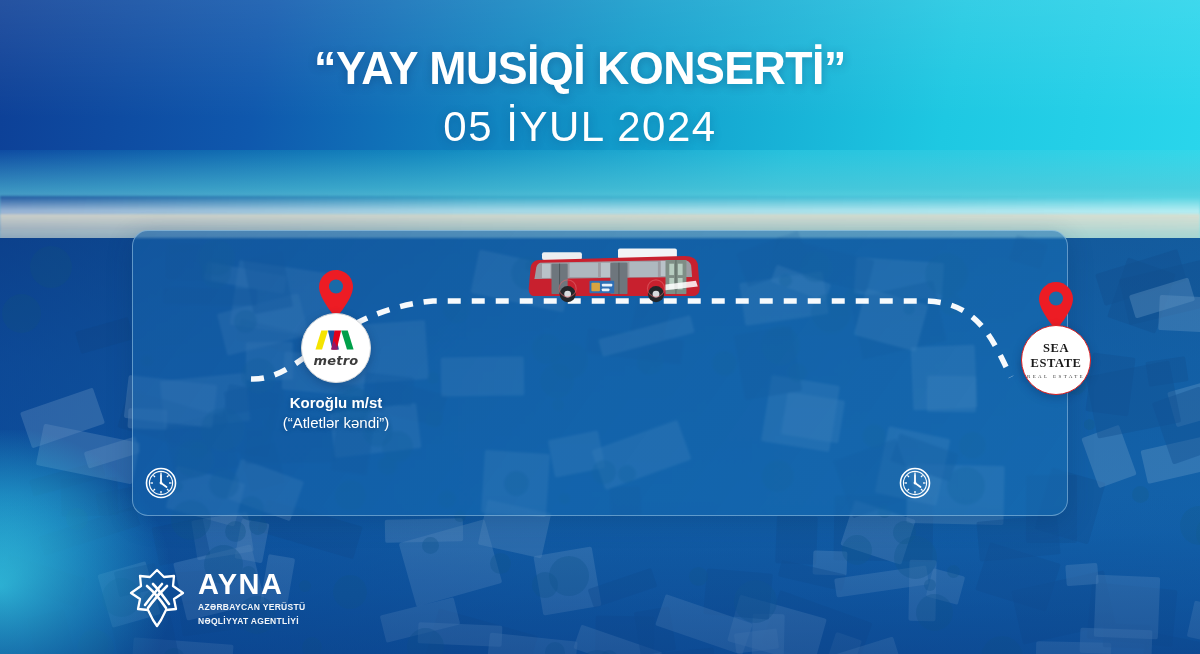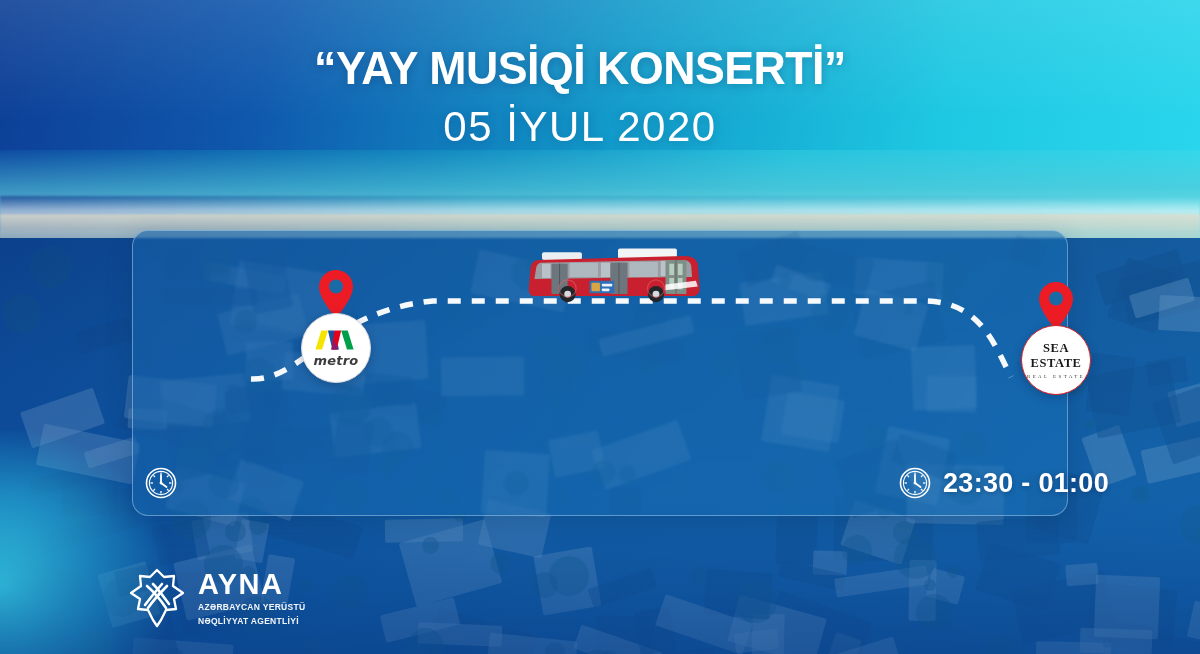--- a/index.html
+++ b/index.html
@@ -402,21 +402,21 @@
         <div class="grn" style="left:545px;top:404px;width:20px;height:20px;background:rgba(22,90,110,.38)"></div>
         <div class="grn" style="left:549px;top:318px;width:40px;height:40px;background:rgba(22,90,110,.38)"></div>
         <div class="grn" style="left:209px;top:231px;width:30px;height:30px;background:rgba(22,90,110,.38)"></div>
       </div>
   </div>
   <div class="edge-glow"></div>
   <div class="bottom-wash"></div>
 
   <div class="header">
     <div class="title">“YAY MUSİQİ KONSERTİ”</div>
-    <div class="subtitle">05 İYUL 2020</div>
+    <div class="subtitle">05 İYUL 2024</div>
   </div>
 
   <div class="route-card">
 
     <svg class="route-svg" viewBox="0 0 936 286">
       <path d="M 118 148 C 170 150, 196 80, 300 70 L 790 70 C 846 70, 860 110, 878 146" fill="none" stroke="#ffffff" stroke-width="5.5" stroke-linecap="butt" stroke-dasharray="13 11" opacity="0.97"></path>
     </svg>
 
     <div class="bus-wrap" style="left:390px;top:15px;">
       <svg viewBox="0 0 200 64" width="190" height="62">
@@ -475,20 +475,22 @@
       <div class="disc ring-grey">
         <svg class="metro-m" viewBox="0 0 60 30">
           <path d="M2 28 L10 2 L19 2 L11 28 Z" fill="#F5E400"></path>
           <path d="M19 2 L28 2 L34 28 L25 28 Z" fill="#1B4FA0"></path>
           <path d="M28 2 L37 2 L31 28 L24 28 Z" fill="#E2001A"></path>
           <path d="M37 2 L46 2 L54 28 L45 28 Z" fill="#00A04A"></path>
           <path d="M27.5 16 L33 28 L23 28 Z" fill="#8E1A6B"></path>
         </svg>
         <div class="metro-word">metro</div>
       </div>
+      <div class="stop-name">Koroğlu m/st</div>
+      <div class="stop-sub">(“Atletlər kəndi”)</div>
     </div>
 
     <div class="stop stop-right">
       <div class="pin">
         <svg viewBox="0 0 38 50" width="38" height="50">
           <path d="M19 1 C9.6 1 2 8.6 2 18 C2 30 19 49 19 49 C19 49 36 30 36 18 C36 8.6 28.4 1 19 1 Z" fill="#ED1C24"></path>
           <circle cx="19" cy="17.5" r="7" fill="#1a6aa8"></circle>
         </svg>
       </div>
       <div class="disc ring-red">
@@ -531,21 +533,20 @@
         <line x1="25" y1="17" x2="27.5" y2="17"></line>
         <line x1="24.6" y1="9.4" x2="23" y2="11"></line>
         <line x1="9.4" y1="24.6" x2="11" y2="23"></line>
         <line x1="9.4" y1="9.4" x2="11" y2="11"></line>
         <line x1="24.6" y1="24.6" x2="23" y2="23"></line>
       </g>
       <line x1="17" y1="17" x2="17" y2="9.5" stroke="#ffffff" stroke-width="1.8" stroke-linecap="round"></line>
       <line x1="17" y1="17" x2="22.5" y2="21" stroke="#ffffff" stroke-width="1.8" stroke-linecap="round"></line>
       <circle cx="17" cy="17" r="1.4" fill="#ffffff"></circle>
     </svg>
-    <div class="time-text">23:30 - 01:00</div>
   </div>
 
   <div class="footer-logo">
     <svg width="58" height="60" viewBox="0 0 58 60">
       <g fill="none" stroke="#ffffff" stroke-width="2.3" stroke-linejoin="round">
         <path d="M29 2 L36 9 L46 8 L45 18 L55 25 L46 31 L48 41 L38 42 L33 52 L29 58
                  L25 52 L20 42 L10 41 L12 31 L3 25 L13 18 L12 8 L22 9 Z"></path>
       </g>
       <g fill="none" stroke="#ffffff" stroke-width="2.6" stroke-linecap="round">
         <path d="M19 18 C26 24, 30 28, 38 40"></path>

